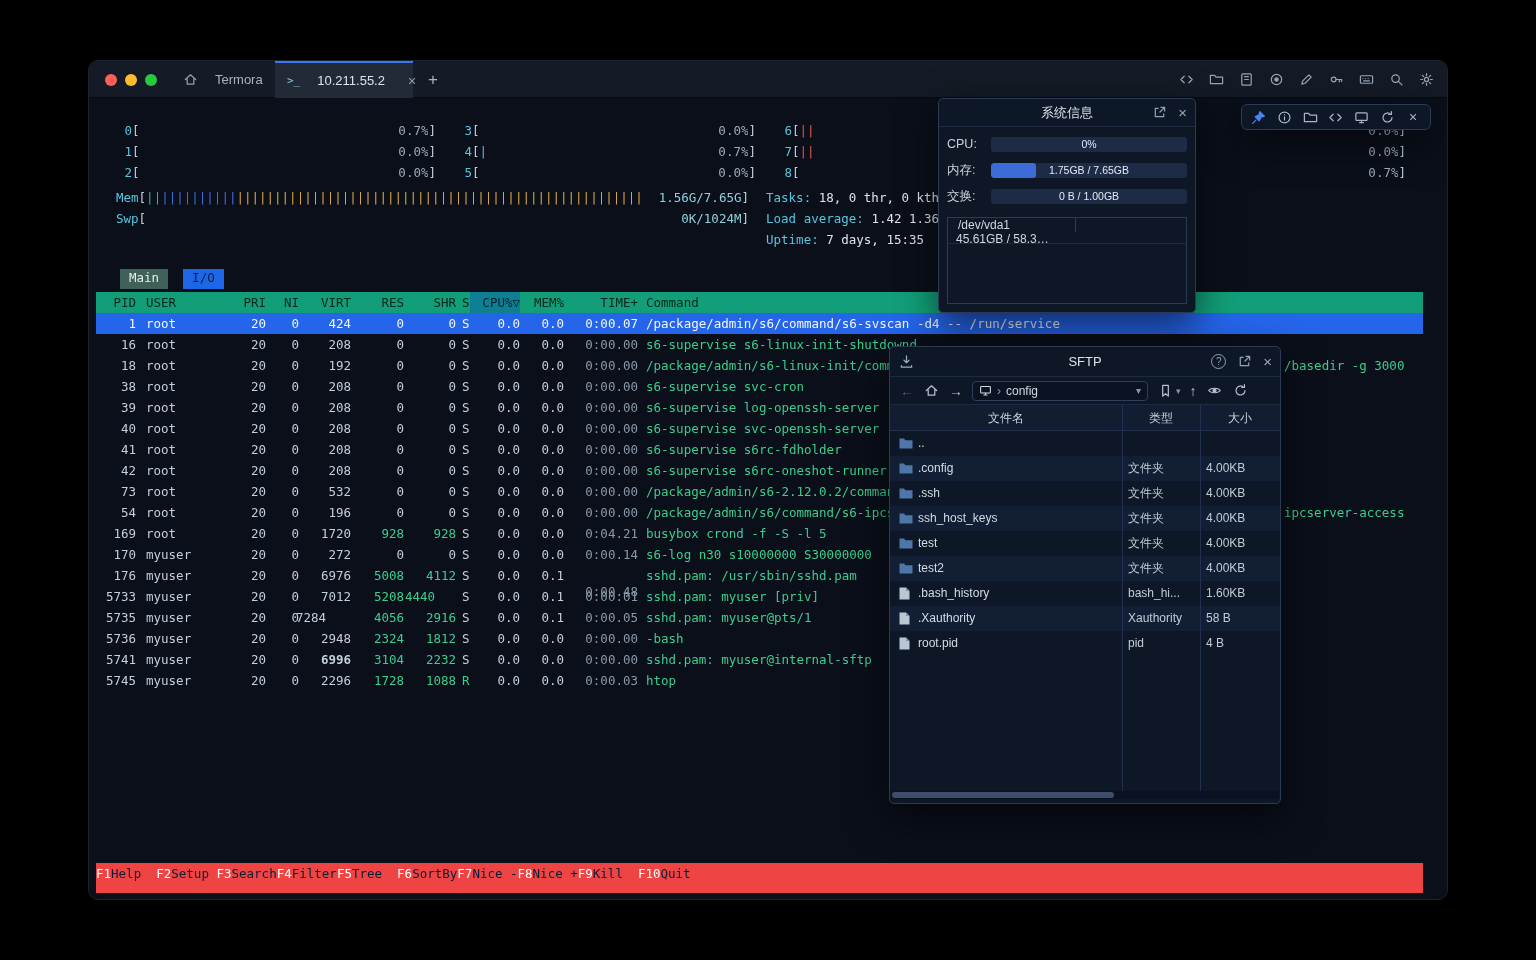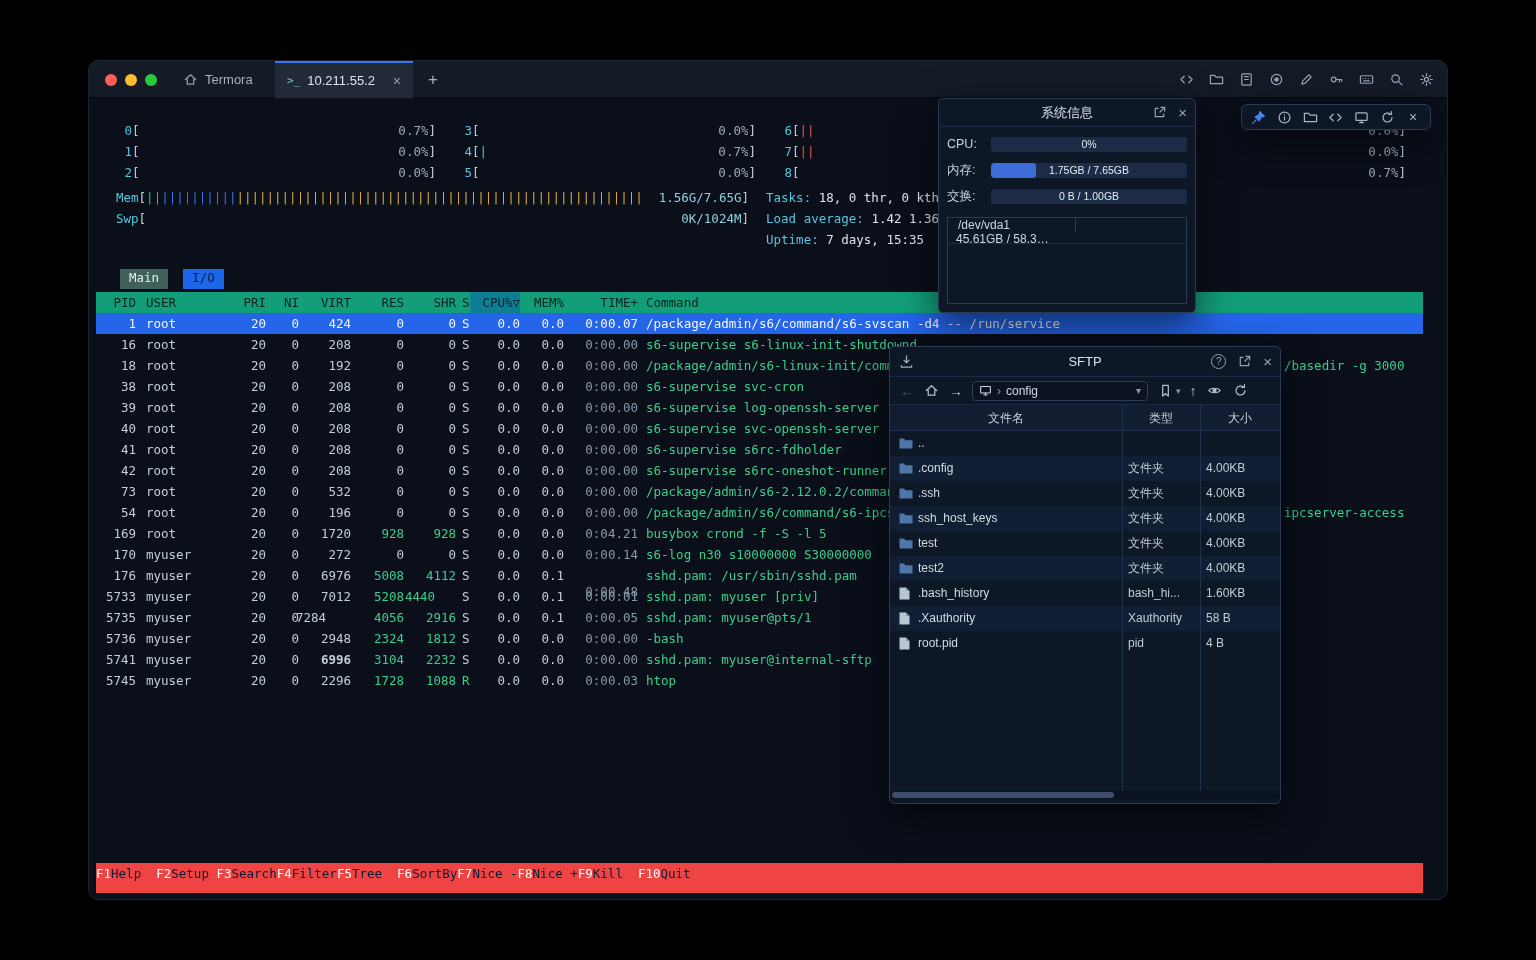--- a/index.html
+++ b/index.html
@@ -9,21 +9,21 @@
   .window { position:absolute; left:88px; top:60px; width:1360px; height:840px;
             background:#0a0f1a; border:1px solid #1c2432; border-radius:10px;
             overflow:hidden; box-shadow:0 24px 70px rgba(0,0,0,.75); }
 
   
   .titlebar { position:absolute; top:0; left:0; right:0; height:37px;
               background:#151b26; border-bottom:1px solid #060a12; }
   .traffic { position:absolute; left:16px; top:13px; display:flex; gap:8px; }
   .dot { width:12px; height:12px; border-radius:50%; display:inline-block; }
   .dot.red{background:#ff5f57;} .dot.yellow{background:#fdbc2f;} .dot.green{background:#27c93f;}
-  .tab { position:absolute; top:0; height:37px; display:flex; align-items:center; gap:7px;
+  .tab { position:absolute; top:0; height:37px; display:flex; align-items:center; gap:17px;
          padding:0 12px; color:#a7b2c2; font-size:13px; cursor:default; }
   .tab.home { left:82px; }
   .tab.active { left:186px; width:138px; background:#222a38; color:#dbe3ee;
                 border-top:2px solid #3c77f2; }
   .tab .ticon { color:#8fa0b4; display:flex; align-items:center; }
   .tab.active .ticon { color:#7fd0e0; font-family:"DejaVu Sans Mono",monospace; font-size:11px; }
   .tclose { margin-left:auto; color:#93a0b2; font-size:14px; padding-left:6px; }
   .newtab { position:absolute; left:332px; top:7px; width:24px; height:24px; color:#a7b2c2;
             font-size:17px; text-align:center; line-height:23px; }
   .tb-icons { position:absolute; right:12px; top:0; height:37px; display:flex; gap:13px;

